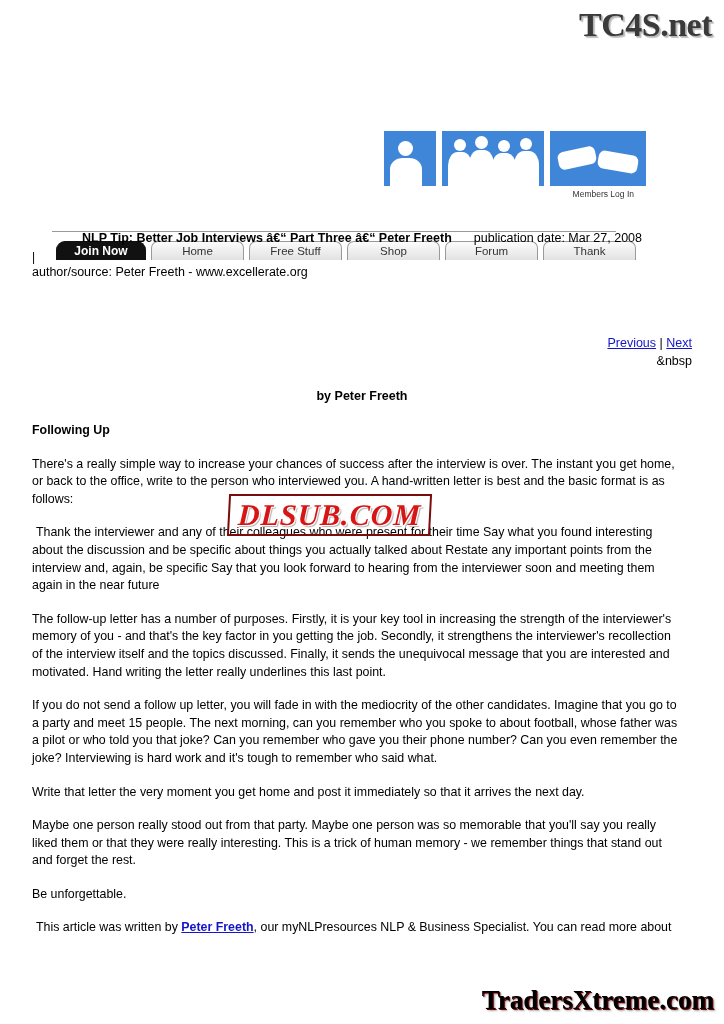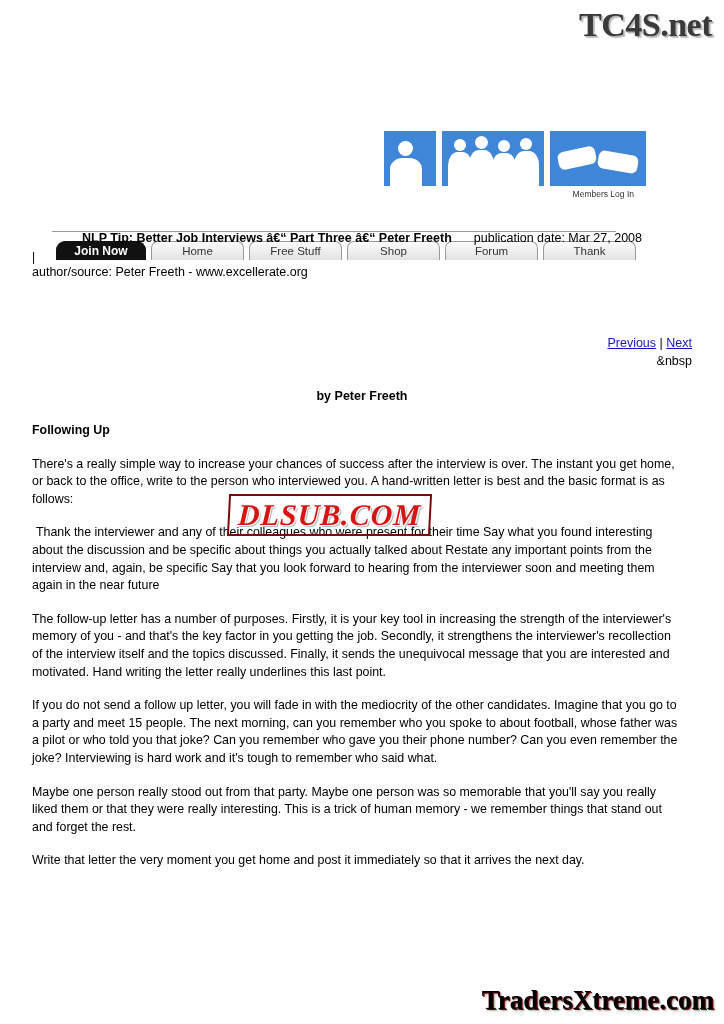--- a/index.html
+++ b/index.html
@@ -286,21 +286,25 @@
   <div class="nbsp-line">&amp;nbsp</div>
 
   <div class="byline">by Peter Freeth</div>
 
   <div class="body">
     <h3>Following Up</h3>
     <p>There's a really simple way to increase your chances of success after the interview is over. The instant you get home, or back to the office, write to the person who interviewed you. A hand-written letter is best and the basic format is as follows:</p>
     <p class="indent">Thank the interviewer and any of their colleagues who were present for their time  Say what you found interesting about the discussion and be specific about things you actually talked about  Restate any important points from the interview and, again, be specific  Say that you look forward to hearing from the interviewer soon and meeting them again in the near future</p>
     <p>The follow-up letter has a number of purposes. Firstly, it is your key tool in increasing the strength of the interviewer's memory of you - and that's the key factor in you getting the job. Secondly, it strengthens the interviewer's recollection of the interview itself and the topics discussed. Finally, it sends the unequivocal message that you are interested and motivated. Hand writing the letter really underlines this last point.</p>
     <p>If you do not send a follow up letter, you will fade in with the mediocrity of the other candidates. Imagine that you go to a party and meet 15 people. The next morning, can you remember who you spoke to about football, whose father was a pilot or who told you that joke? Can you remember who gave you their phone number? Can you even remember the joke? Interviewing is hard work and it's tough to remember who said what.</p>
+    <p>Write that letter the very moment you get home and post it immediately so that it arrives the next day.</p>
     <p>Maybe one person really stood out from that party. Maybe one person was so memorable that you'll say you really liked them or that they were really interesting. This is a trick of human memory - we remember things that stand out and forget the rest.</p>
-    <p>Write that letter the very moment you get home and post it immediately so that it arrives the next day.</p>
+    <p>Be unforgettable.</p>
+    <p class="indent">
+      <span>This article was written by </span><a href="#">Peter Freeth</a><span>, our myNLPresources NLP &amp; Business Specialist. You can read more about</span>
+    </p>
   </div>
 
 </div>
 
 <div class="wm-top">TC4S.net</div>
 <div class="wm-mid">DLSUB.COM</div>
 <div class="wm-bottom">TradersXtreme.com</div>
 
 </body></html>

